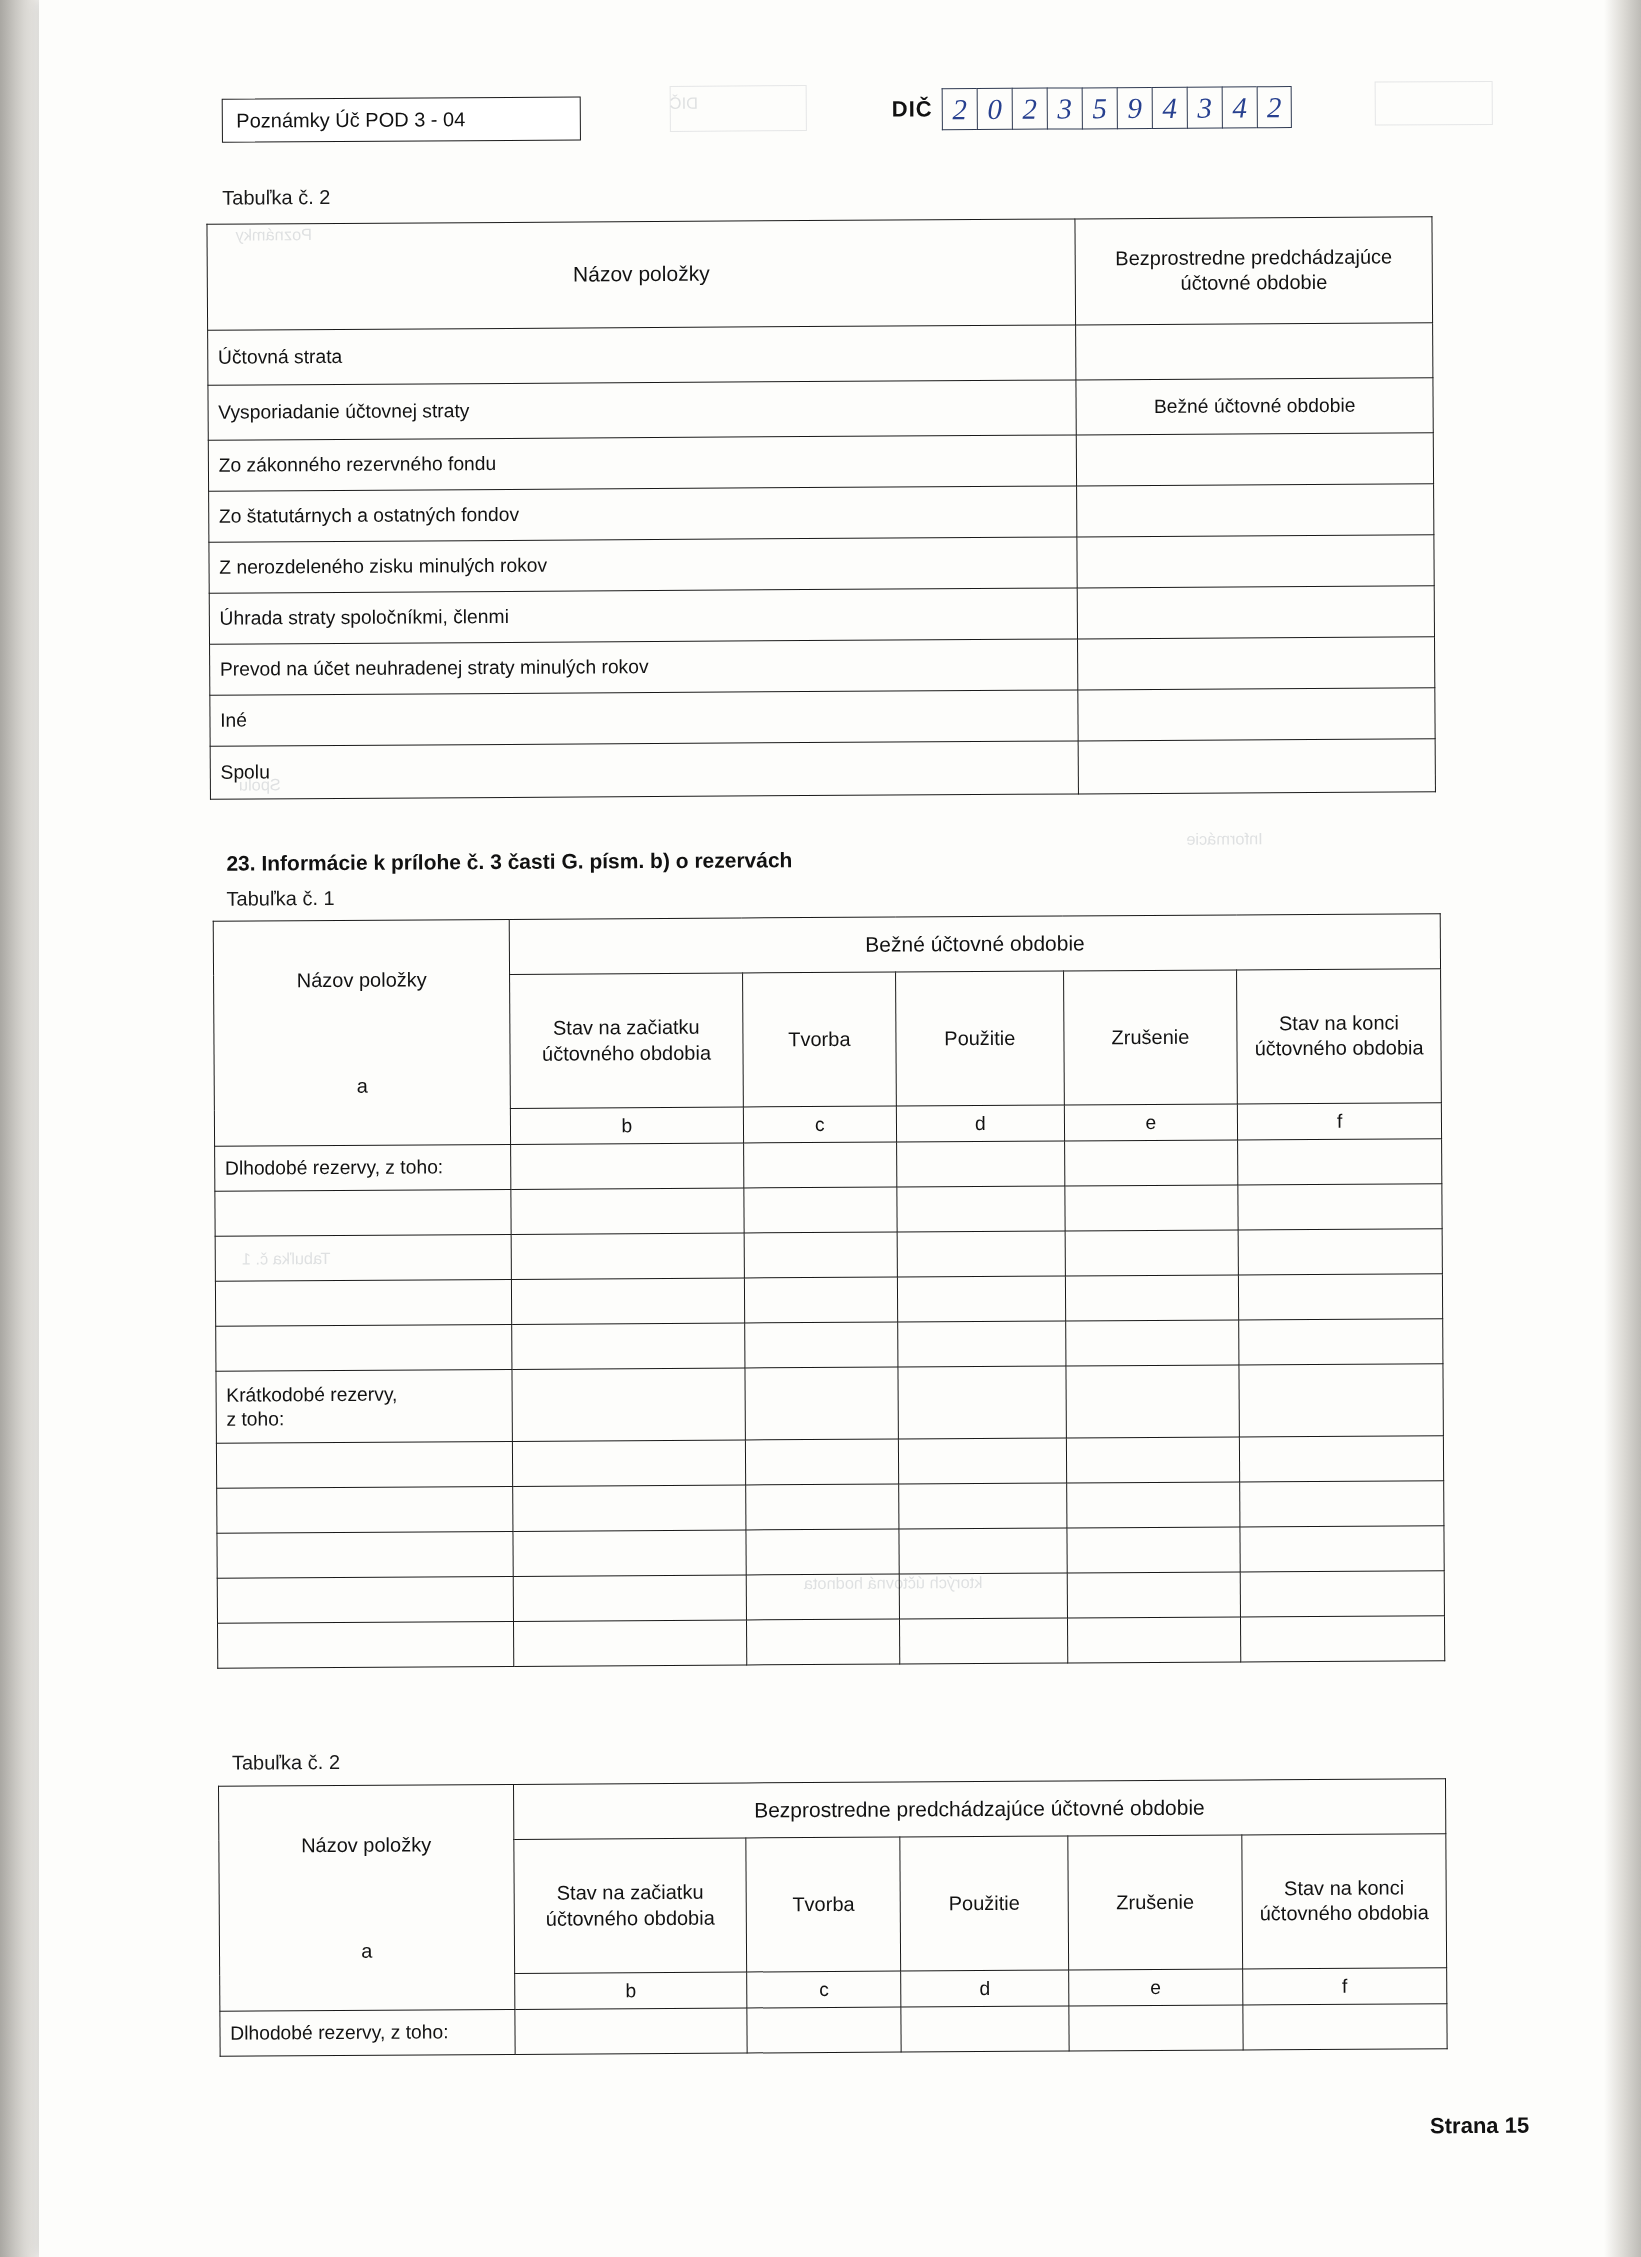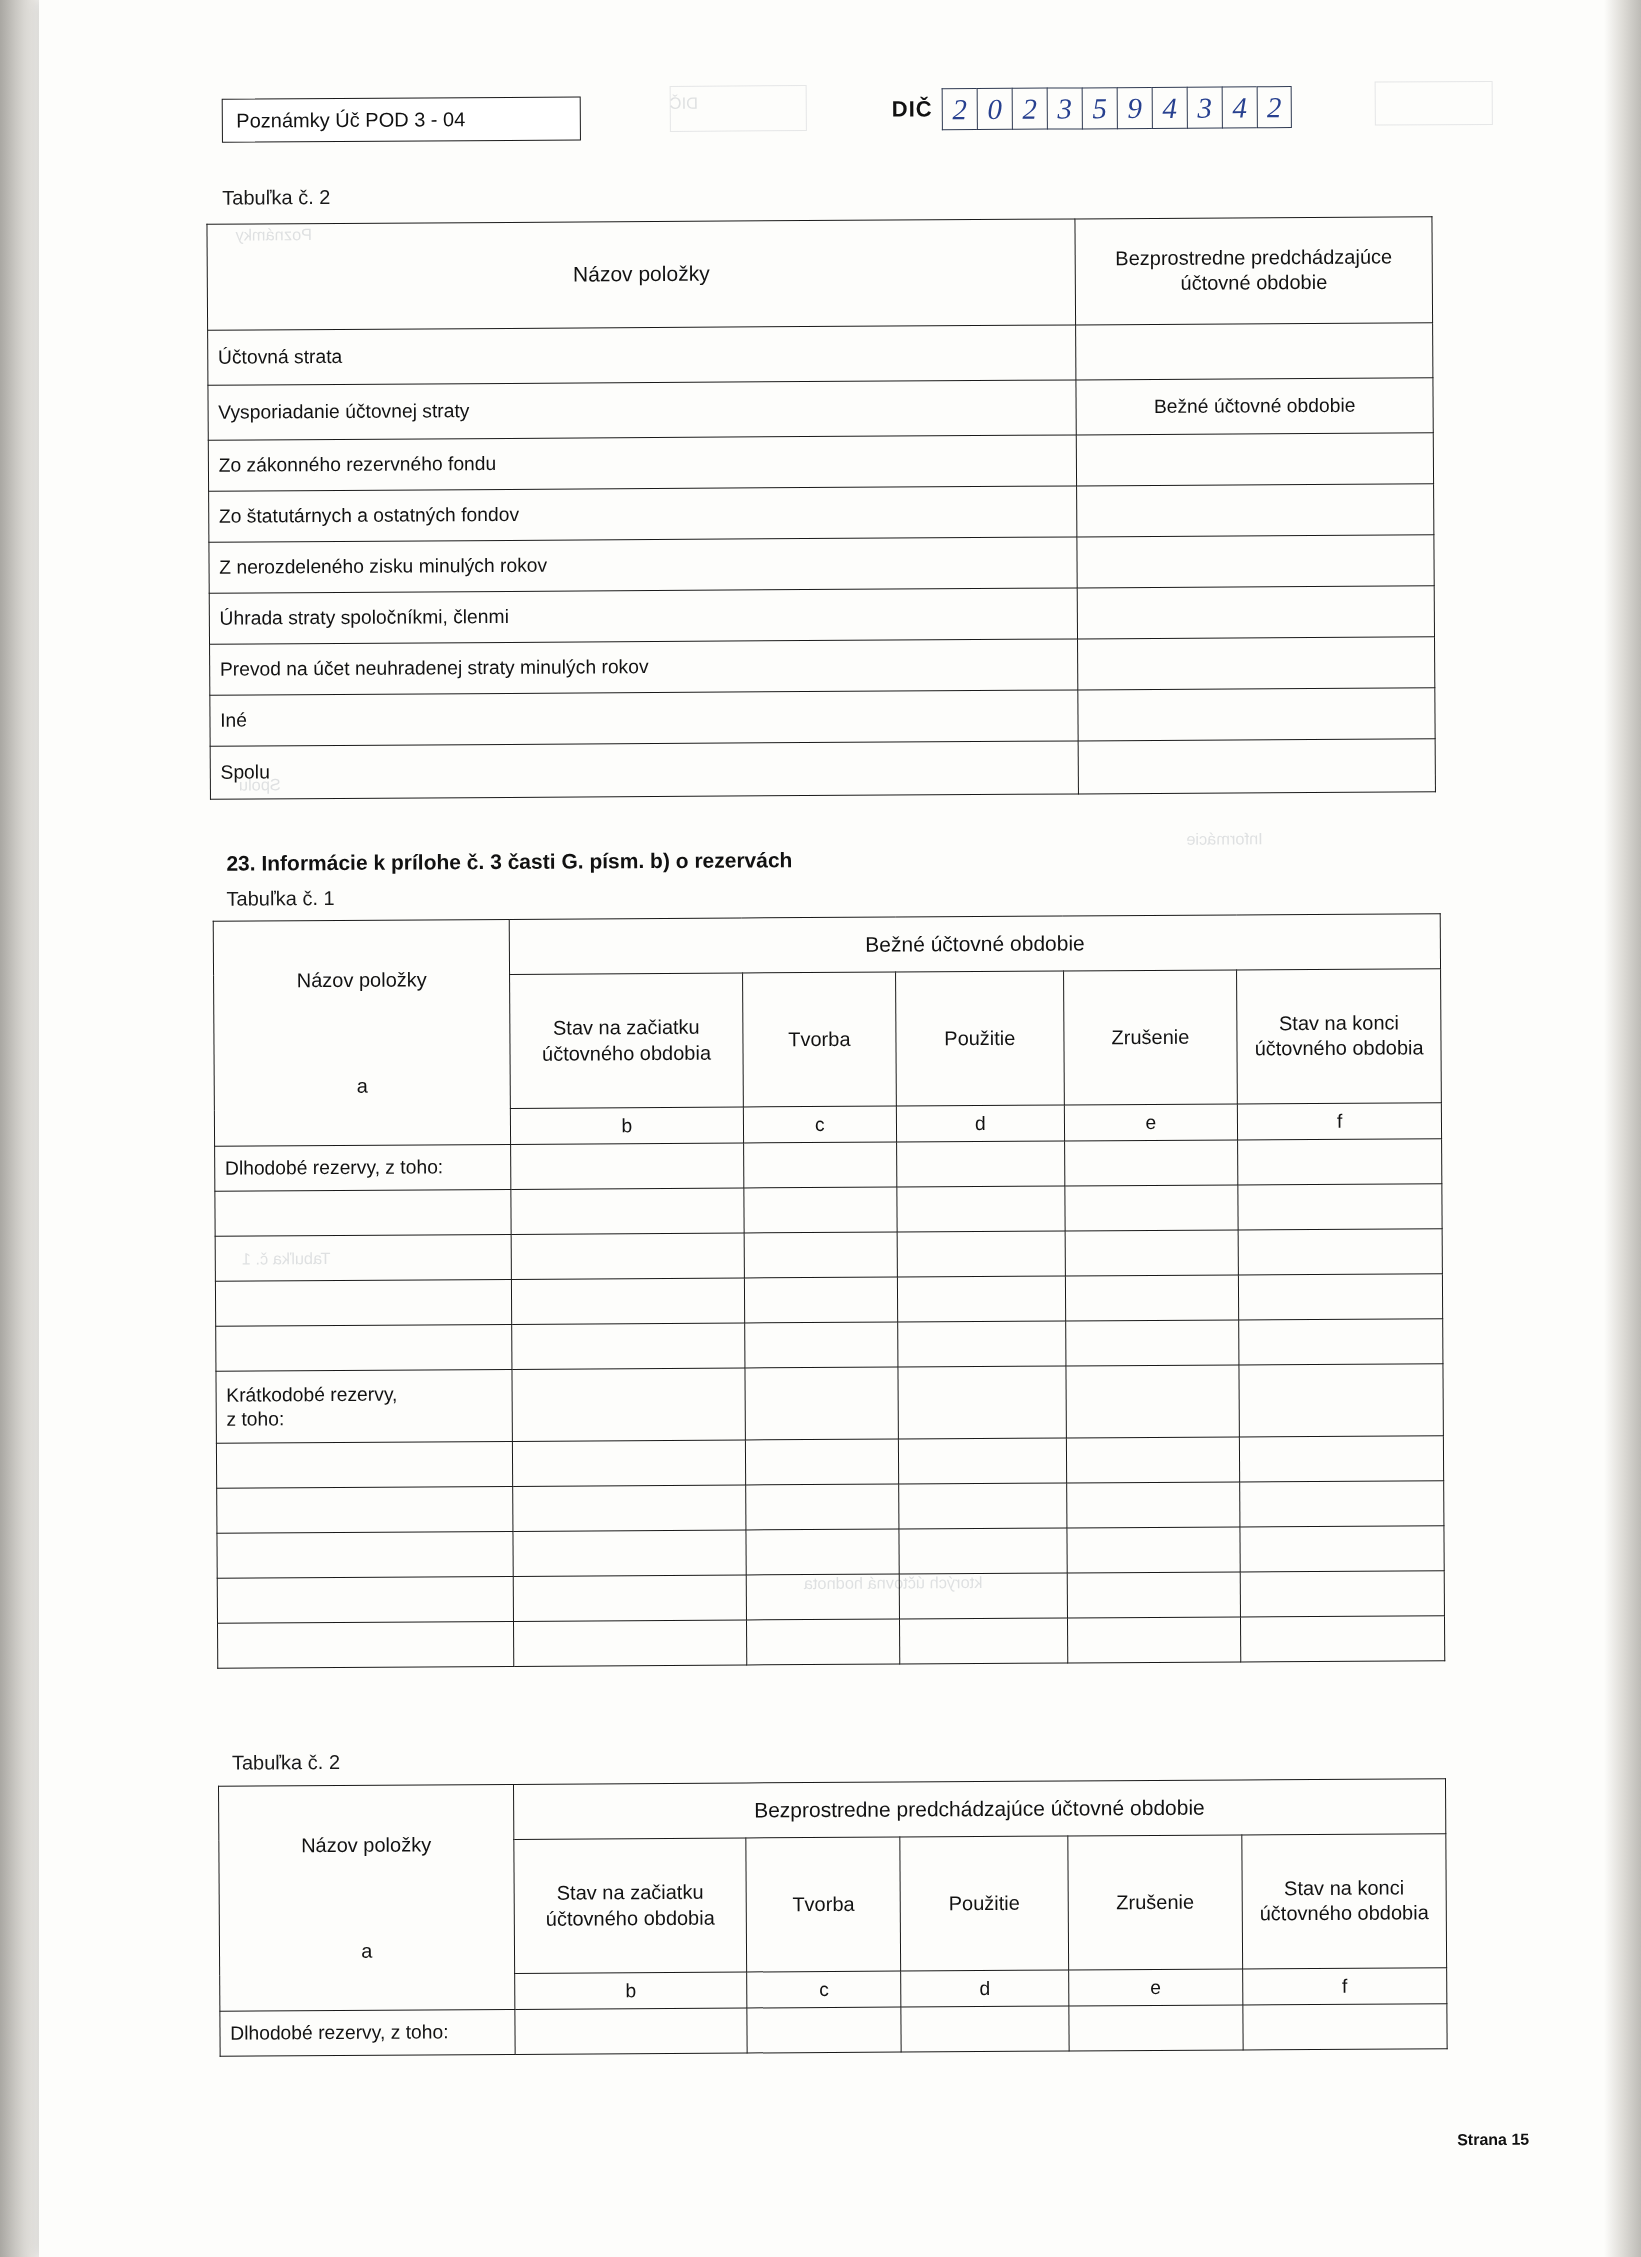--- a/index.html
+++ b/index.html
@@ -114,22 +114,22 @@
     color: #1a1a1a;
   }
   .sect-title {
     position: absolute;
     font-size: 21px;
     font-weight: bold;
   }
   .pagefoot {
     position: absolute;
     right: 118px;
-    bottom: 104px;
-    font-size: 16px;
+    bottom: 114px;
+    font-size: 22px;
     font-weight: 600;
   }
 
   table.grid {
     position: absolute;
     border-collapse: collapse;
     background: transparent;
     font-size: 19.3px;
   }
   table.grid td, table.grid th {

